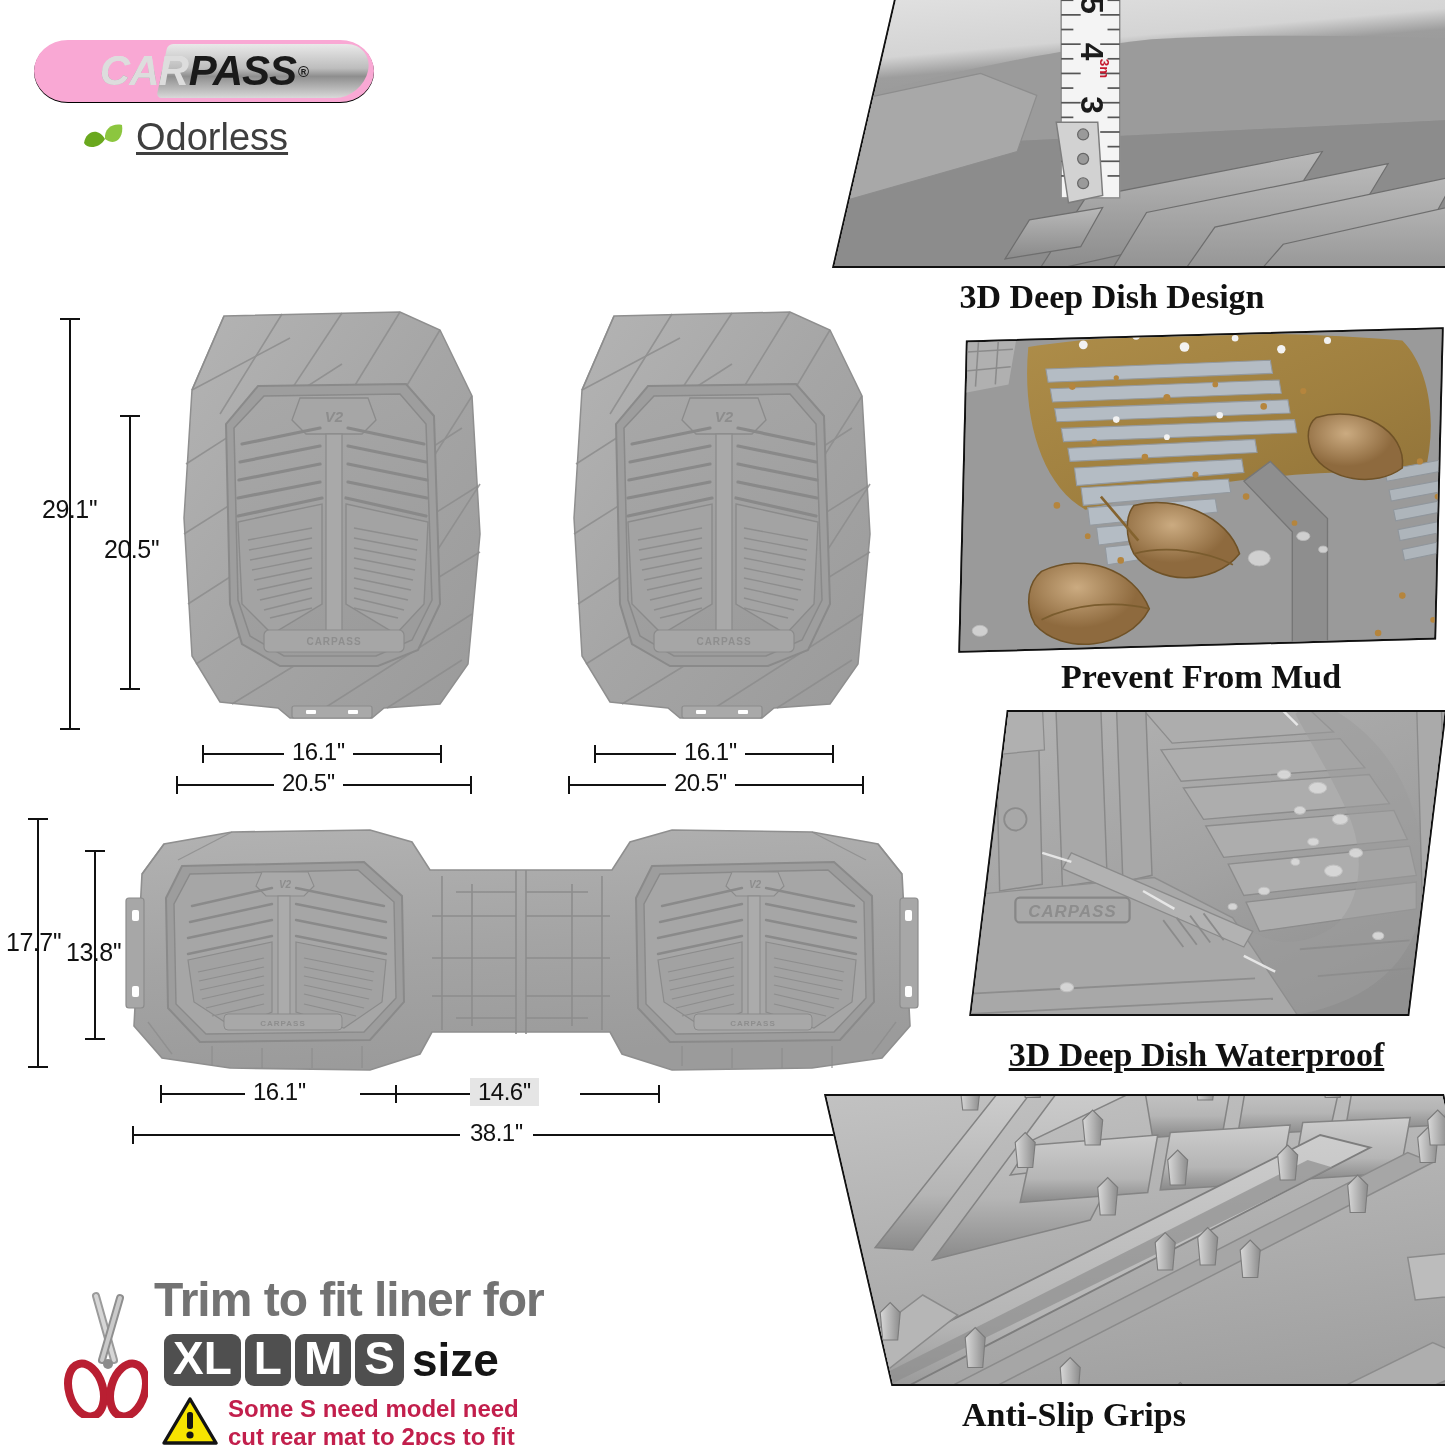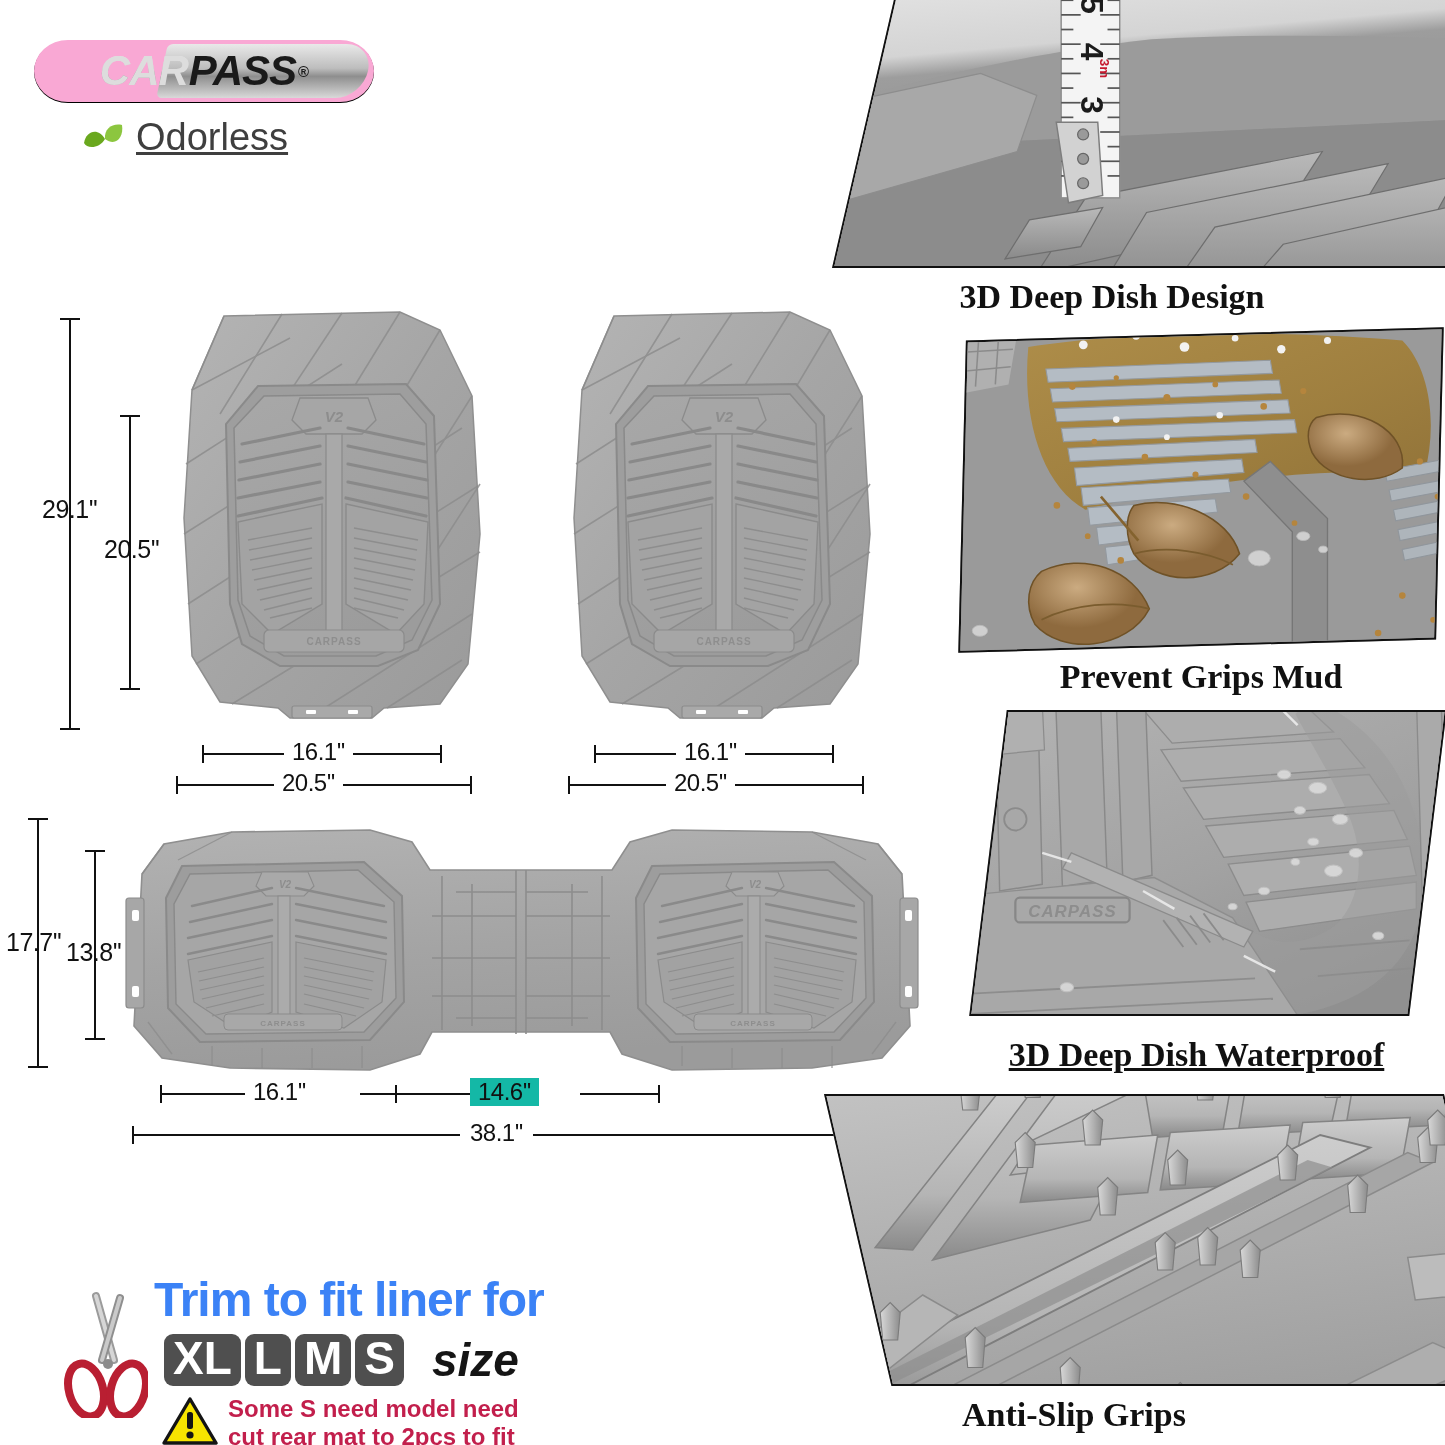--- a/index.html
+++ b/index.html
@@ -52,25 +52,25 @@
   .mat svg { display:block; }
 
   
   .panel { position:absolute; overflow:hidden; border:2px solid #111; background:#cfcfcf; }
   .panel .inner { position:absolute; inset:0; }
   .caption { position:absolute; text-align:center; font-family:"Liberation Serif", serif;
              font-weight:bold; font-size:34px; color:#111; white-space:nowrap; letter-spacing:0px;}
 
   
   .trim-wrap { position:absolute; left:36px; top:1272px; width:560px; }
-  .trim-title { font-size:48px; font-weight:bold; color:#3b82f6; letter-spacing:-1px; margin-left:118px;}
+  .trim-title { font-size:48px; font-weight:bold; color:#737373; letter-spacing:-1px; margin-left:118px;}
   .badges { display:flex; align-items:center; gap:4px; margin-left:128px; margin-top:6px;}
   .badge { background:#4f4f4f; color:#fff; border-radius:9px; font-weight:bold; font-size:46px;
            padding:1px 9px 5px 9px; line-height:1.0; display:inline-block; }
-  .size-word { font-size:46px; font-weight:bold; color:#151515; margin-left:24px;font-style:italic; }
+  .size-word { font-size:46px; font-weight:bold; color:#151515; margin-left:4px; }
   .warn-row { display:flex; align-items:center; gap:10px; margin-left:126px; margin-top:8px;}
   .warn-text { color:#c21f4c; font-weight:bold; font-size:24px; line-height:1.18; }
   .scissors { position:absolute; left:26px; top:18px; width:86px; height:128px;}
 </style>
 </head>
 <body>
 
 <div class="canvas">
 
   <div class="logo-block">
@@ -420,21 +420,21 @@
     </svg>
   </div>
 
   <div class="hcap" style="left:160px; top:1085px;"></div>
   <div class="hline" style="left:160px; top:1093px; width:140px;"></div>
   <div class="dim-label small" style="left:245px; top:1078px; background:#fff; padding:0 8px;">16.1''</div>
   <div class="hline" style="left:360px; top:1093px; width:37px;"></div>
   <div class="hcap" style="left:395px; top:1085px;"></div>
 
   <div class="hline" style="left:397px; top:1093px; width:130px;"></div>
-  <div class="dim-label small" style="left:470px; top:1078px; background:#14b8a6; padding:0 8px;">14.6''</div>
+  <div class="dim-label small" style="left:470px; top:1078px; background:#e5e5e5; padding:0 8px;">14.6''</div>
   <div class="hline" style="left:580px; top:1093px; width:80px;"></div>
   <div class="hcap" style="left:658px; top:1085px;"></div>
 
   <div class="hcap" style="left:132px; top:1126px;"></div>
   <div class="hline" style="left:132px; top:1134px; width:790px;"></div>
   <div class="hcap" style="left:920px; top:1126px;"></div>
   <div class="dim-label small" style="left:460px; top:1119px; background:#fff; padding:0 10px;">38.1''</div>
 
   <div class="panel" style="left:832px; top:-4px; width:620px; height:272px; transform:skewX(-13deg); transform-origin:bottom left; background:#b9b9b9;">
     <div class="inner" style="transform:skewX(13deg) scale(1.22); transform-origin:center;">
@@ -609,21 +609,21 @@
 
         <path d="M176 168 C214 158 262 178 272 212 C248 242 196 240 176 212 C168 196 168 178 176 168 Z" fill="url(#leafg)" stroke="#6f5227" stroke-width="1.4"></path>
         <path d="M176 212 C206 204 244 210 266 222" stroke="#7a5c2e" stroke-width="1.6" fill="none"></path>
         <path d="M146 160 L180 200" stroke="#84632f" stroke-width="2.4" fill="none"></path>
         <path d="M92 228 C130 210 176 226 190 262 C170 300 110 304 86 276 C76 258 80 238 92 228 Z" fill="url(#leafg)" stroke="#6f5227" stroke-width="1.4"></path>
         <path d="M190 262 C160 254 120 258 92 272" stroke="#7a5c2e" stroke-width="1.6" fill="none"></path>
         <path d="M342 88 C382 76 424 100 420 134 C396 152 352 146 338 120 C332 106 334 94 342 88 Z" fill="url(#leafg)" stroke="#6f5227" stroke-width="1.4"></path>
       </svg>
     </div>
   </div>
-  <div class="caption" style="left:962px; top:658px; width:478px;">Prevent Grips Mud</div>
+  <div class="caption" style="left:962px; top:658px; width:478px;">Prevent From Mud</div>
 
   <div class="panel" style="left:988px; top:710px; width:440px; height:306px; transform:skewX(-7deg); background:#a5a5a5;">
     <div class="inner" style="transform:skewX(7deg) scale(1.12);">
       <svg width="440" height="306" viewBox="0 0 440 306" preserveAspectRatio="none">
         <defs>
           <linearGradient id="p3bg" x1="0" y1="0" x2="0.6" y2="1">
             <stop offset="0%" stop-color="#b5b5b5"></stop>
               <stop offset="60%" stop-color="#a2a2a2"></stop>
               <stop offset="100%" stop-color="#909090"></stop>
           </linearGradient>

